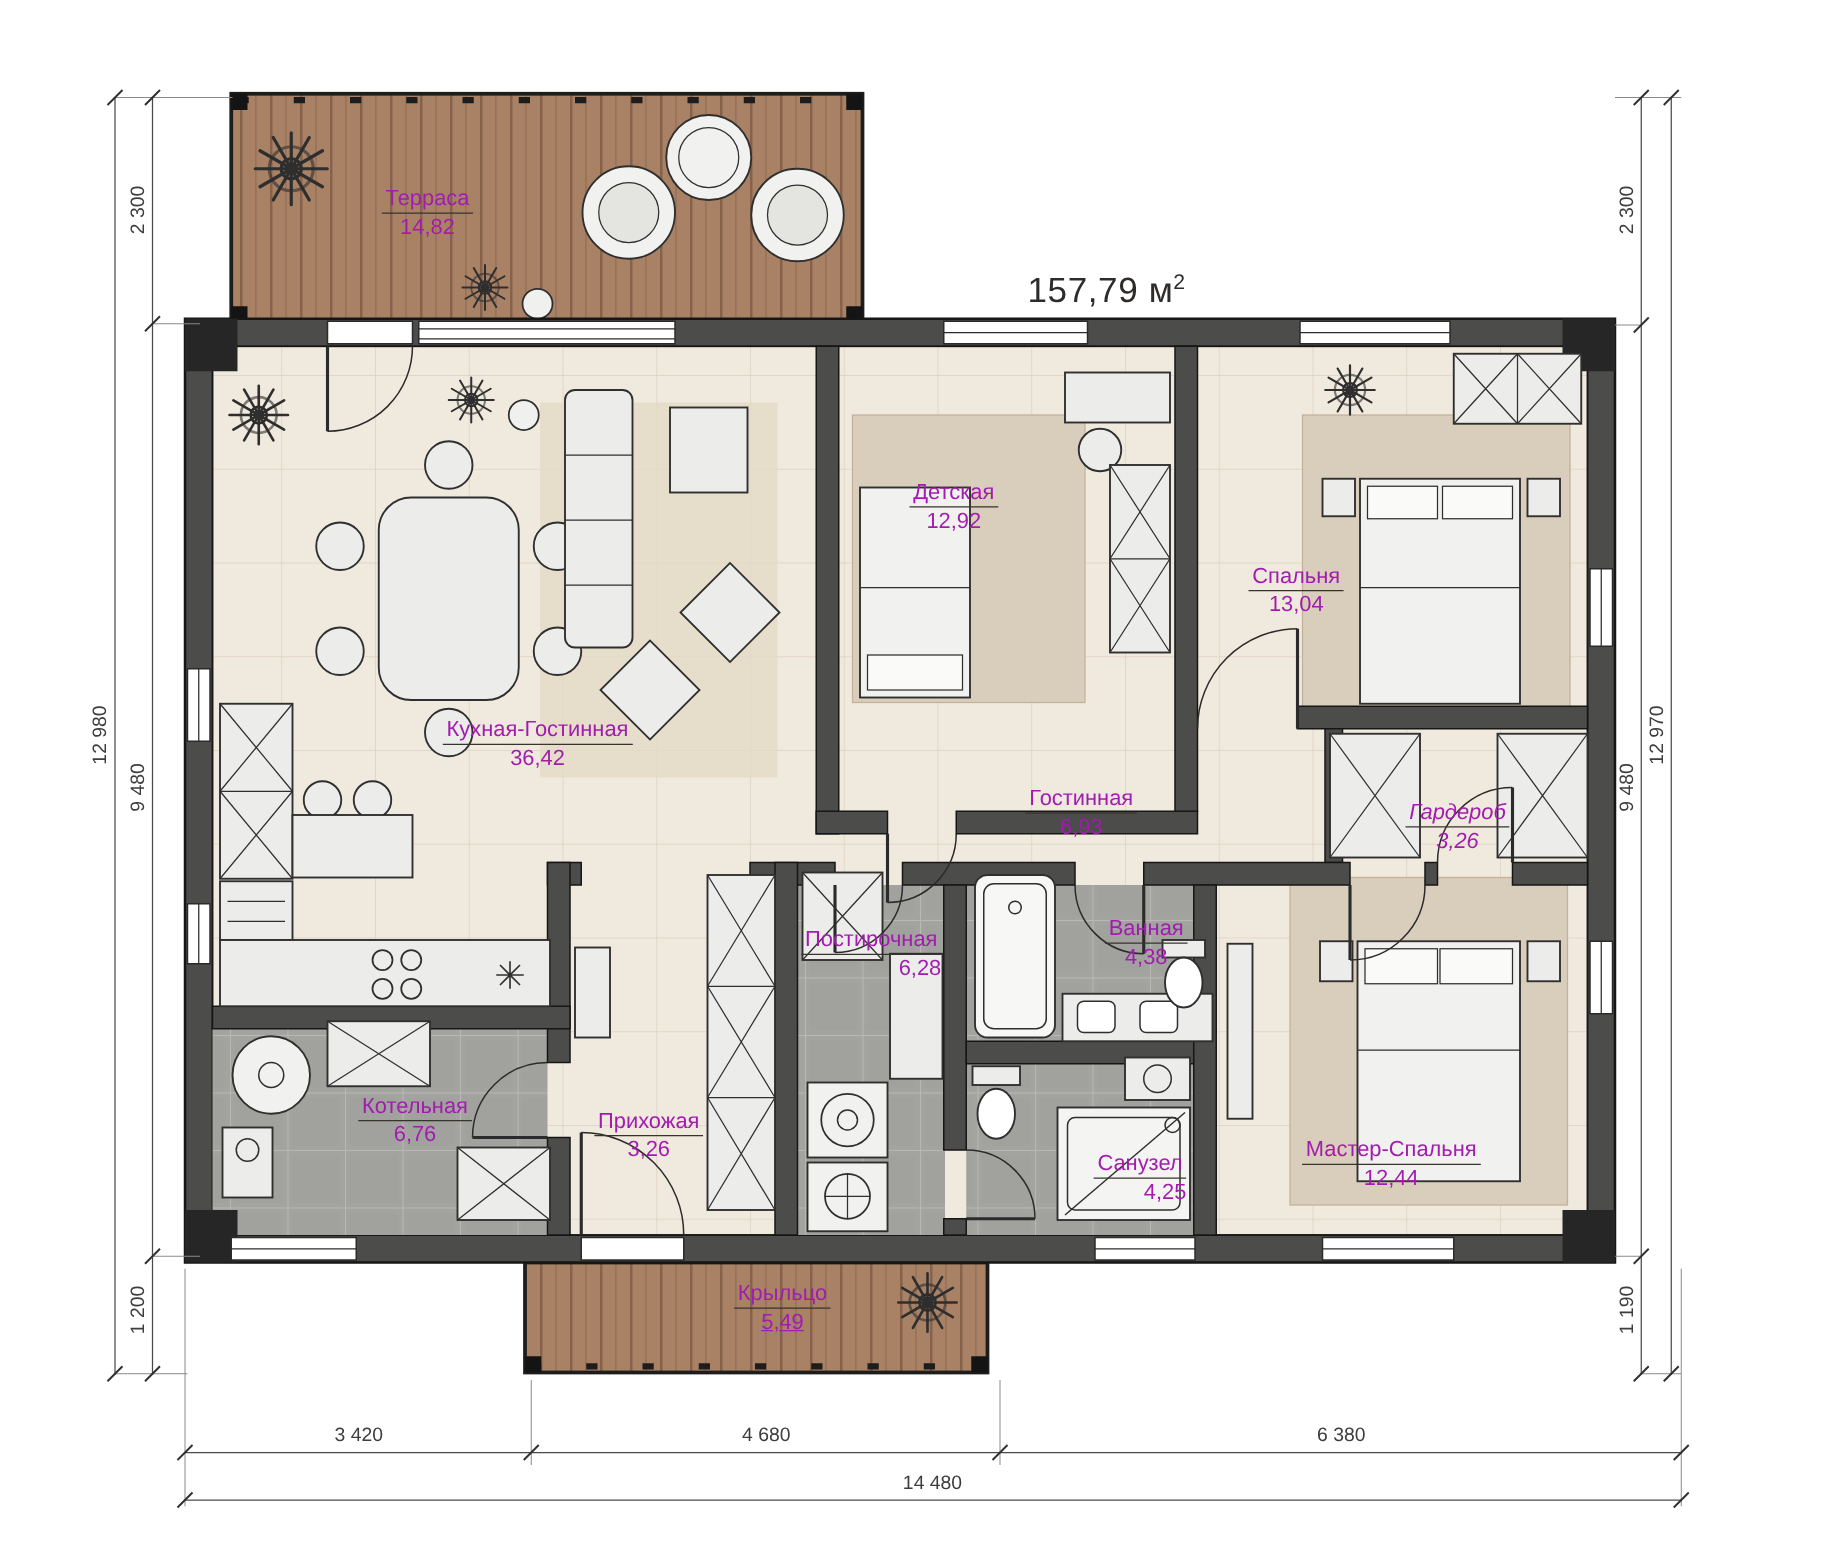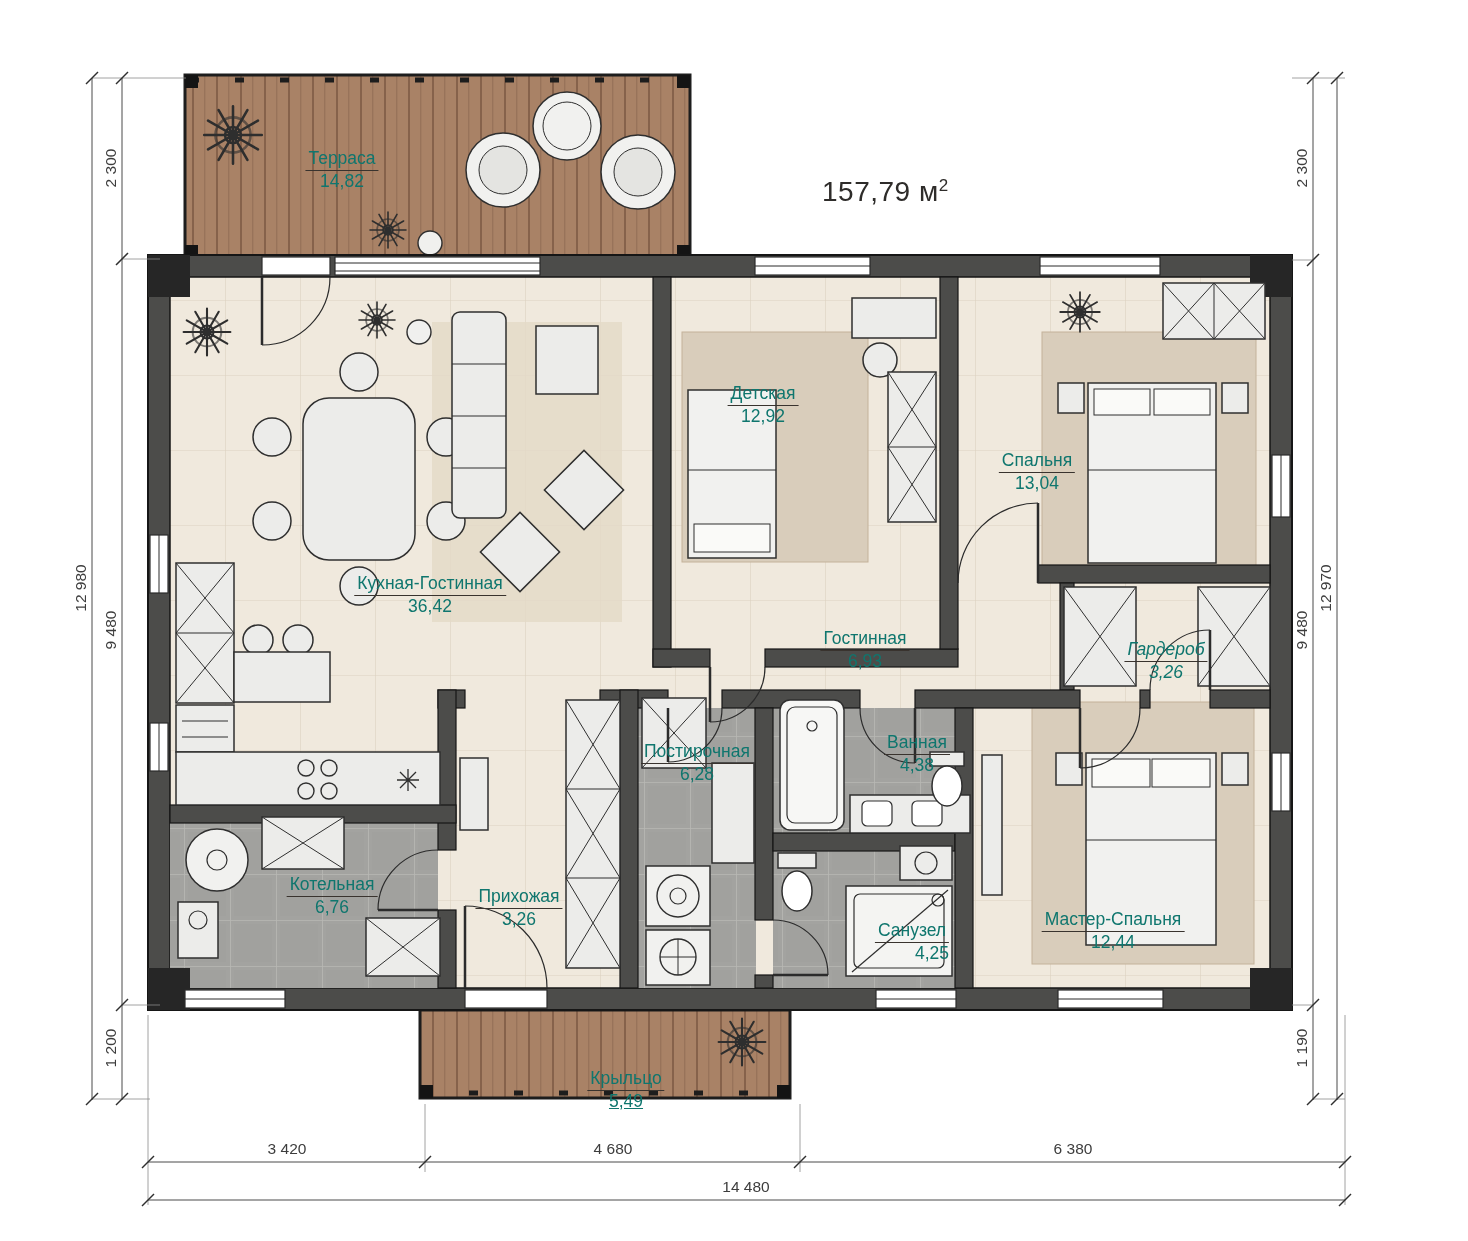--- a/index.html
+++ b/index.html
@@ -1,26 +1,26 @@
 <!DOCTYPE html>
 <html><head>
 <meta charset="utf-8">
 <style>
   html,body{margin:0;padding:0;background:#ffffff;}
   .canvas{position:relative;width:1468px;height:1241px;background:#ffffff;overflow:hidden;
           font-family:"Liberation Sans",sans-serif;}
   .canvas svg{position:absolute;left:0;top:0;}
   .room-label{position:absolute;transform:translateX(-50%);text-align:center;
-              font-size:17.5px;line-height:1.18;color:#0f766e;white-space:nowrap;z-index:5;}
+              font-size:17.5px;line-height:1.18;color:#a21caf;white-space:nowrap;z-index:5;}
   .room-label .nm{display:inline-block;border-bottom:1.3px solid #39332e;padding:0 3px 1px;}
   .room-label .ar{display:block;}
   .dim{position:absolute;font-size:15.5px;color:#3d3d3d;white-space:nowrap;z-index:5;}
   .dim.v{transform:translate(-50%,-50%) rotate(-90deg);}
   .dim.h{transform:translate(-50%,-100%);}
-  .total-area{position:absolute;font-size:28px;color:#2e2c2a;letter-spacing:.5px;z-index:5;}
+  .total-area{position:absolute;font-size:28px;color:#2e2c2a;letter-spacing:.5px;z-index:5;margin-top:40px;}
   .total-area sup{font-size:17px;}
 </style>
 </head>
 <body>
 
 <div class="canvas">
 
 <svg width="1468" height="1241" viewBox="0 0 1468 1241">
   <defs>
     <pattern id="woodV" width="24" height="24" patternUnits="userSpaceOnUse">
@@ -385,21 +385,21 @@
   <span class="ar">13,04</span>
 </div>
 <div class="room-label" style="left:817px;top:628px;margin-left:48px;">
   <span class="nm">Гостинная</span>
   <span class="ar">6,93</span>
 </div>
 <div class="room-label" style="left:1166px;top:639px;font-style:italic;">
   <span class="nm">Гардероб</span>
   <span class="ar">3,26</span>
 </div>
-<div class="room-label" style="left:697px;top:741px;">
+<div class="room-label" style="left:697px;top:741px;text-align:right;">
   <span class="nm">Постирочная</span>
   <span class="ar">6,28</span>
 </div>
 <div class="room-label" style="left:917px;top:732px;">
   <span class="nm">Ванная</span>
   <span class="ar">4,38</span>
 </div>
 <div class="room-label" style="left:332px;top:874px;">
   <span class="nm">Котельная</span>
   <span class="ar">6,76</span>
@@ -409,21 +409,21 @@
   <span class="ar">3,26</span>
 </div>
 <div class="room-label" style="left:912px;top:920px;text-align:right;">
   <span class="nm">Санузел</span>
   <span class="ar">4,25</span>
 </div>
 <div class="room-label" style="left:1113px;top:909px;">
   <span class="nm">Мастер-Спальня</span>
   <span class="ar">12,44</span>
 </div>
-<div class="room-label" style="left:626px;top:1068px;text-decoration:underline;">
+<div class="room-label" style="left:626px;top:1024px;text-decoration:underline;">
   <span class="nm">Крыльцо</span>
   <span class="ar">5,49</span>
 </div>
 
 <div class="dim v" style="left:81px;top:588px;">12 980</div>
 <div class="dim v" style="left:111px;top:168px;">2 300</div>
 <div class="dim v" style="left:111px;top:630px;">9 480</div>
 <div class="dim v" style="left:111px;top:1048px;">1 200</div>
 <div class="dim v" style="left:1302px;top:168px;">2 300</div>
 <div class="dim v" style="left:1302px;top:630px;">9 480</div>

